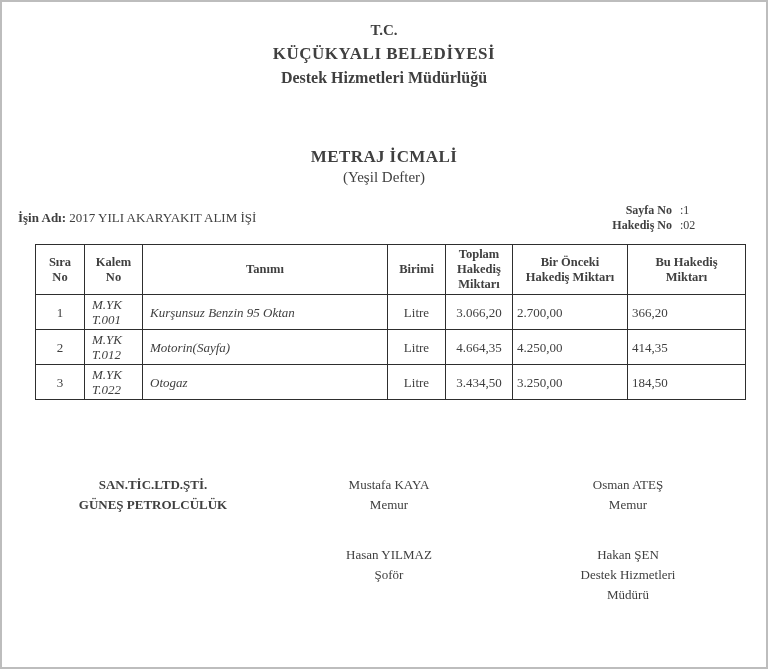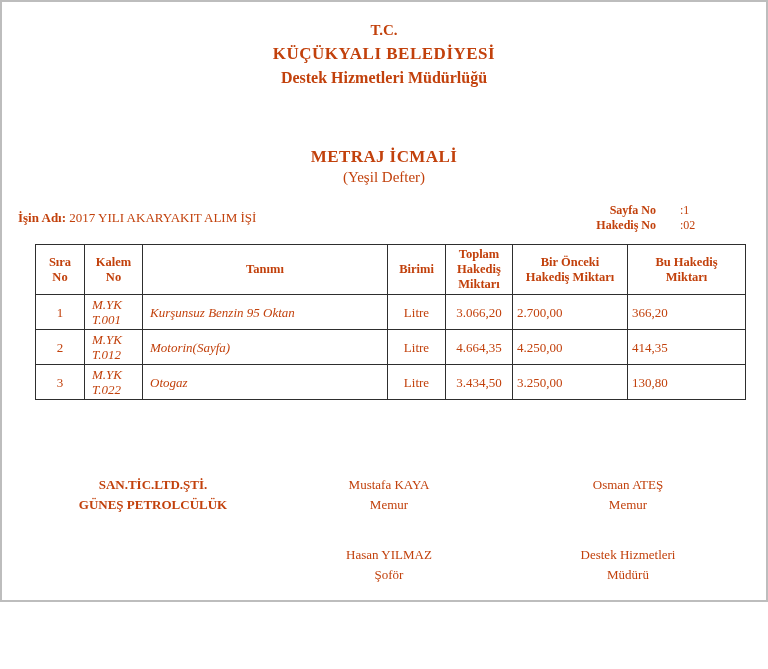--- a/index.html
+++ b/index.html
@@ -3,24 +3,24 @@
 <meta charset="utf-8">
 <style>
   * { margin: 0; padding: 0; box-sizing: border-box; }
   body {
     font-family: "Liberation Serif", "DejaVu Serif", serif;
     background: #ffffff;
   }
   .page {
     position: relative;
     width: 768px;
-    height: 602px;
+    height: 669px;
     background: #ffffff;
     border: 2px solid #bdbdbd;
-    color: #c2410c;
+    color: #404040;
     overflow: hidden;
   }
   .org-header {
     padding-top: 17px;
     text-align: center;
     font-weight: bold;
   }
   .org-line1 { font-size: 15px; line-height: 23px; }
   .org-line2 { font-size: 17px; line-height: 24px; letter-spacing: 0.5px; }
   .org-line3 { font-size: 16px; line-height: 23px; }
@@ -34,21 +34,21 @@
     margin: 15px 52px 0 16px;
     display: flex;
     justify-content: space-between;
     align-items: center;
   }
   .job-name { font-size: 13px; }
   .job-name .lbl { font-weight: bold; }
   .page-info {
     display: grid;
     grid-template-columns: auto 34px;
-    column-gap: 24px;
+    column-gap: 8px;
     font-size: 12px;
     line-height: 15px;
   }
   .page-info .lbl { font-weight: bold; text-align: right; }
   .page-info .val { text-align: left; }
   table.metraj {
     margin: 11px 0 0 33px;
     width: 710px;
     border-collapse: collapse;
     table-layout: fixed;
@@ -164,21 +164,21 @@
         <td class="c-right">414,35</td>
       </tr>
       <tr>
         <td class="c-center">3</td>
         <td class="c-left pre">M.YK
 T.022</td>
         <td class="c-left">Otogaz</td>
         <td class="c-center">Litre</td>
         <td class="c-center">3.434,50</td>
         <td class="c-right">3.250,00</td>
-        <td class="c-right">130,80</td>
+        <td class="c-right">184,50</td>
       </tr>
     </tbody>
   </table>
 
   <div class="sig bold sig-row1 sig-col-left">
     <div>SAN.TİC.LTD.ŞTİ.</div>
     <div>GÜNEŞ PETROLCÜLÜK</div>
   </div>
 
   <div class="sig sig-row1 sig-col-center">
@@ -190,16 +190,17 @@
     <div>Osman ATEŞ</div>
     <div>Memur</div>
   </div>
 
   <div class="sig sig-row2 sig-col-center">
     <div>Hasan YILMAZ</div>
     <div>Şoför</div>
   </div>
 
   <div class="sig sig-row2 sig-col-right">
+    <div>Hakan ŞEN</div>
     <div>Destek Hizmetleri Müdürü</div>
   </div>
 
 </div>
 
 </body></html>

